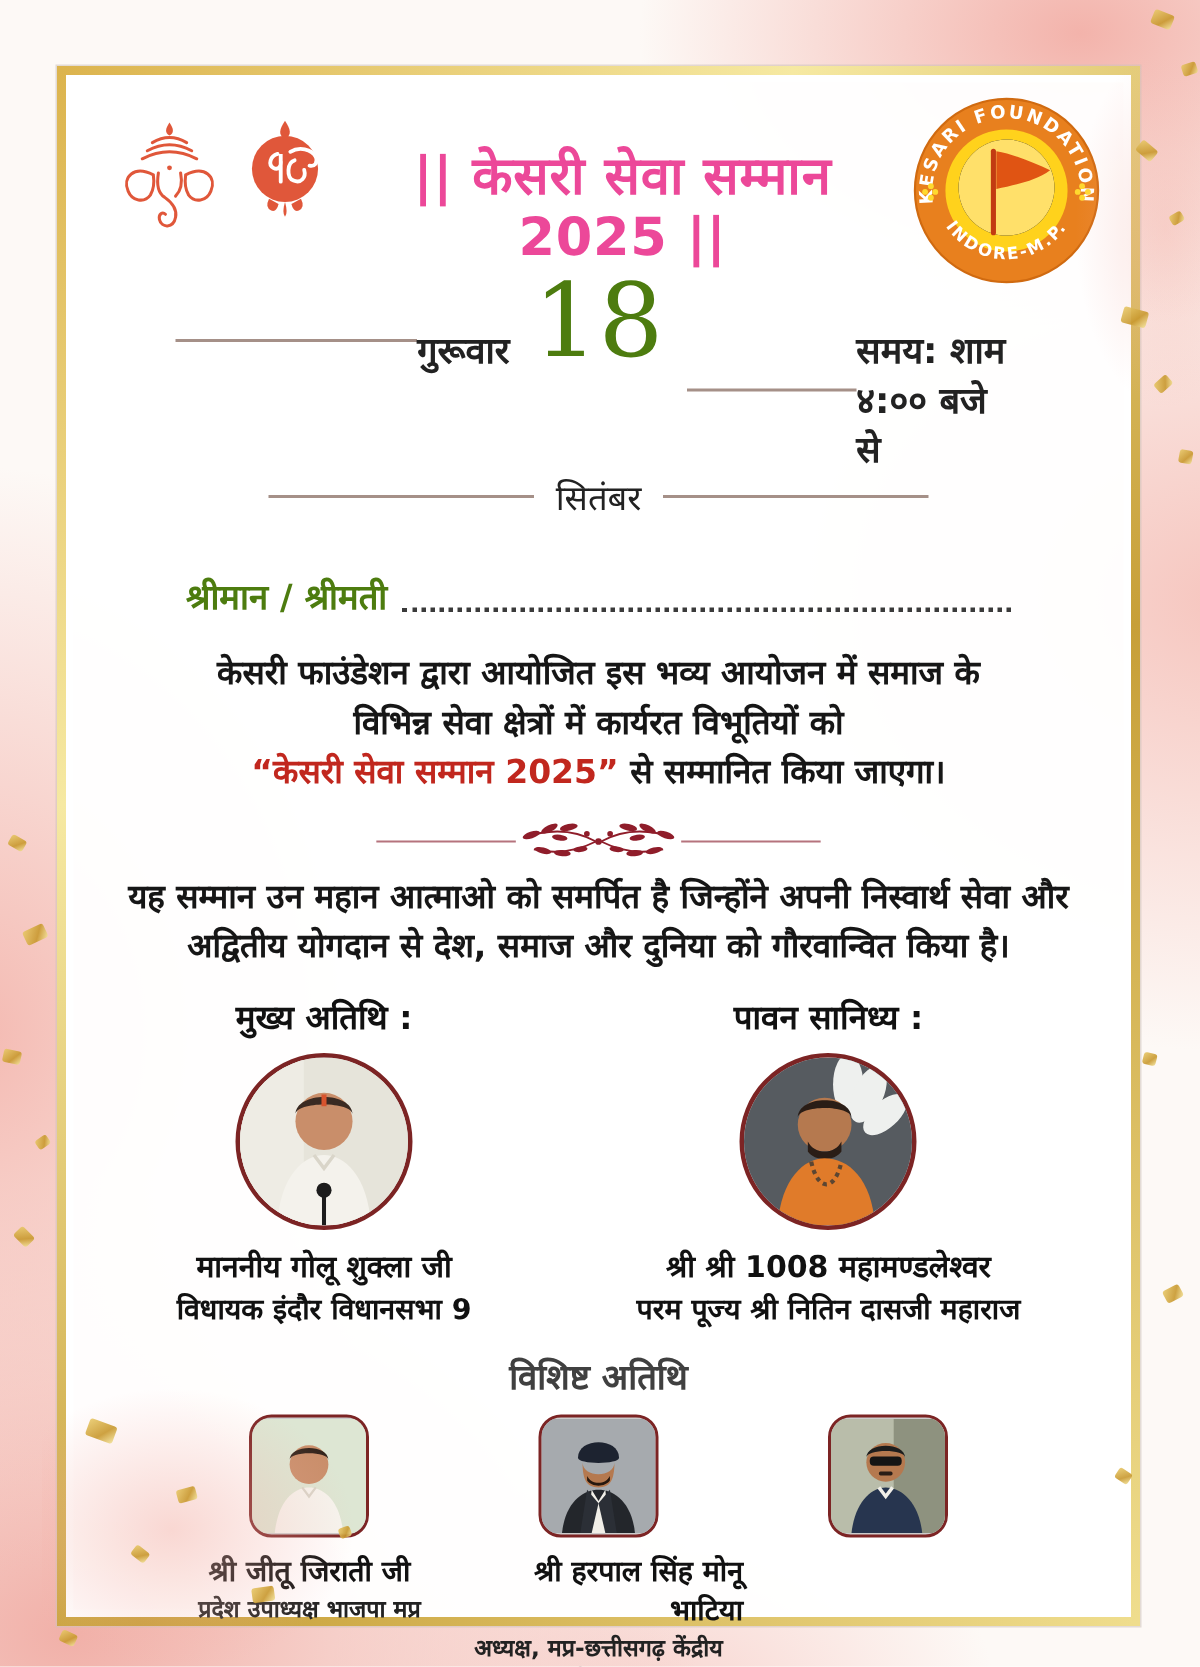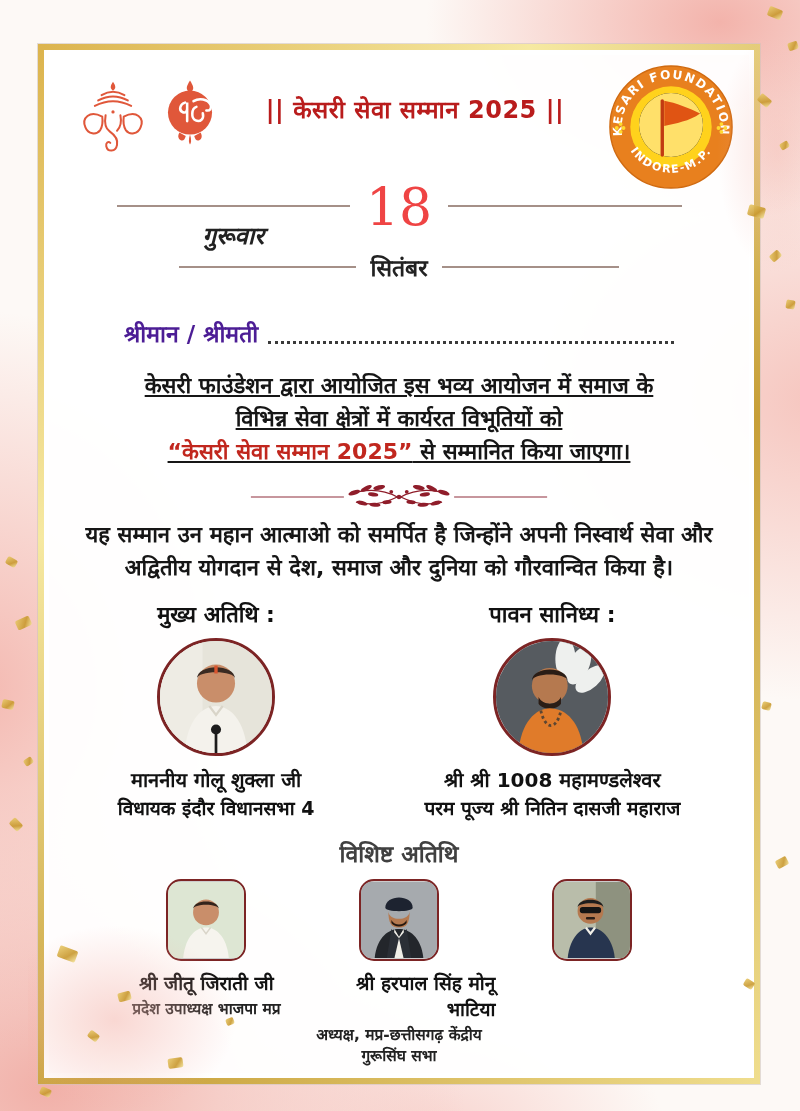--- a/index.html
+++ b/index.html
@@ -21,40 +21,40 @@
     border-image:linear-gradient(135deg,#dcb44e,#f6e9a2 28%,#c79f38 62%,#efdd8d) 1;
     box-shadow:0 0 0 1px rgba(205,195,185,.55), 0 0 0 5px rgba(255,255,255,.9) inset;
     z-index:2;box-sizing:border-box;
   }
   .inner{position:relative;width:100%;height:100%;padding:10px 22px;box-sizing:border-box;}
 
   
   .header{display:flex;align-items:flex-start;padding:6px 4px 0 10px;}
   .ganesh{width:74px;height:112px;flex:0 0 auto;}
   .ekonkar{width:64px;height:80px;margin:8px 0 0 8px;flex:0 0 auto;}
-  .title{flex:1;text-align:center;margin-top:26px;font-size:24px;font-weight:800;color:#b91c1c;letter-spacing:.5px;}
+  .title{flex:1;text-align:center;margin-top:26px;font-size:35px;font-weight:800;color:#ec4899;letter-spacing:.5px;}
   .logo{width:126px;height:126px;flex:0 0 auto;margin:-2px -6px 0 0;}
 
   
   .date-top{display:flex;align-items:flex-start;width:565px;margin:0 auto;}
-  .date-side{flex:1;display:flex;flex-direction:column;align-items:center;padding-top:15px;font-style:italic;}
+  .date-side{flex:1;display:flex;align-items:center;padding-top:15px;}
   .hline{height:2px;background:#a59088;width:100%;}
   .date-side .lbl{margin-top:11px;font-size:24px;font-weight:700;color:#222;}
-  .big-day{font-family:"DejaVu Serif","Liberation Serif",serif;font-size:52px;color:#ef4444;line-height:.9;padding:0 16px;margin-top:-6px;}
+  .big-day{font-family:"DejaVu Serif","Liberation Serif",serif;font-size:68px;color:#4d7c0f;line-height:.9;padding:0 16px;margin-top:-6px;}
   .date-month{display:flex;align-items:center;width:440px;margin:0 auto;gap:14px;}
   .date-month .hline{flex:1;}
-  .date-month .lbl{font-size:23px;font-weight:700;color:#222;}
+  .date-month .lbl{font-size:23px;font-weight:400;color:#222;}
 
   .venue{text-align:center;font-size:21px;font-weight:700;color:#111;margin-top:18px;}
 
-  .salutation{display:flex;align-items:flex-end;padding:0 58px;margin-top:34px;font-size:23px;font-weight:700;color:#4c1d95;}
+  .salutation{display:flex;align-items:flex-end;padding:0 58px;margin-top:34px;font-size:23px;font-weight:700;color:#4d7c0f;}
   .salutation .dots{flex:1;border-bottom:3px dotted #3a3a3a;margin:0 0 5px 10px;}
 
   .para{text-align:center;font-size:22px;font-weight:600;color:#161616;line-height:1.5;margin:20px auto 0;width:640px;}
-  .para .block{display:block;text-decoration:underline;}
+  .para .block{display:block;}
   .red{color:#c1271e;font-weight:800;}
 
   .divider{display:block;margin:12px auto 0;width:310px;height:34px;}
 
   .dedication{text-align:center;font-size:22px;font-weight:600;color:#161616;line-height:1.5;margin:4px auto 0;width:660px;}
 
   
   .guest-row{display:flex;justify-content:center;gap:110px;margin-top:14px;}
   .guest-col{display:flex;flex-direction:column;align-items:center;}
   .guest-heading{font-size:22px;font-weight:800;color:#111;margin-bottom:10px;}
@@ -172,20 +172,21 @@
     </div>
 
     <div class="date-top">
       <div class="date-side">
         <div class="hline"></div>
         <span class="lbl">गुरूवार</span>
       </div>
       <div class="big-day">18</div>
       <div class="date-side">
         <div class="hline"></div>
+        <span class="lbl">समय: शाम ४:०० बजे से</span>
       </div>
     </div>
     <div class="date-month">
       <div class="hline"></div>
       <span class="lbl">सितंबर</span>
       <div class="hline"></div>
     </div>
 
 
     <div class="salutation">
@@ -233,21 +234,21 @@
             <circle cx="50" cy="38" r="17" fill="#c98e6a"></circle>
             <path d="M33 34 C33 20 67 20 67 34 C67 26 33 26 33 34 Z" fill="#3a2a22"></path>
             <rect x="48.5" y="22" width="3" height="7" fill="#d8542e"></rect>
             <path d="M22 100 C24 70 38 58 50 58 C62 58 76 70 78 100 Z" fill="#f4f2ec"></path>
             <path d="M44 58 L50 66 L56 58" fill="none" stroke="#d9d5c9" stroke-width="2"></path>
             <circle cx="50" cy="79" r="4.5" fill="#1c1c1c"></circle>
             <rect x="48.8" y="83" width="2.4" height="17" fill="#1c1c1c"></rect>
           </svg>
         </div>
         <div class="guest-name">माननीय गोलू शुक्ला जी</div>
-        <div class="guest-role">विधायक इंदौर विधानसभा 4</div>
+        <div class="guest-role">विधायक इंदौर विधानसभा 9</div>
       </div>
 
       <div class="guest-col">
         <div class="guest-heading">पावन सानिध्य :</div>
         <div class="photo-circle">
           <svg viewBox="0 0 100 100">
             <rect width="100" height="100" fill="#565b60"></rect>
             <g fill="#eef0ee">
               <ellipse cx="62" cy="16" rx="9" ry="18"></ellipse>
               <ellipse cx="74" cy="22" rx="9" ry="18" transform="rotate(24 74 22)"></ellipse>

